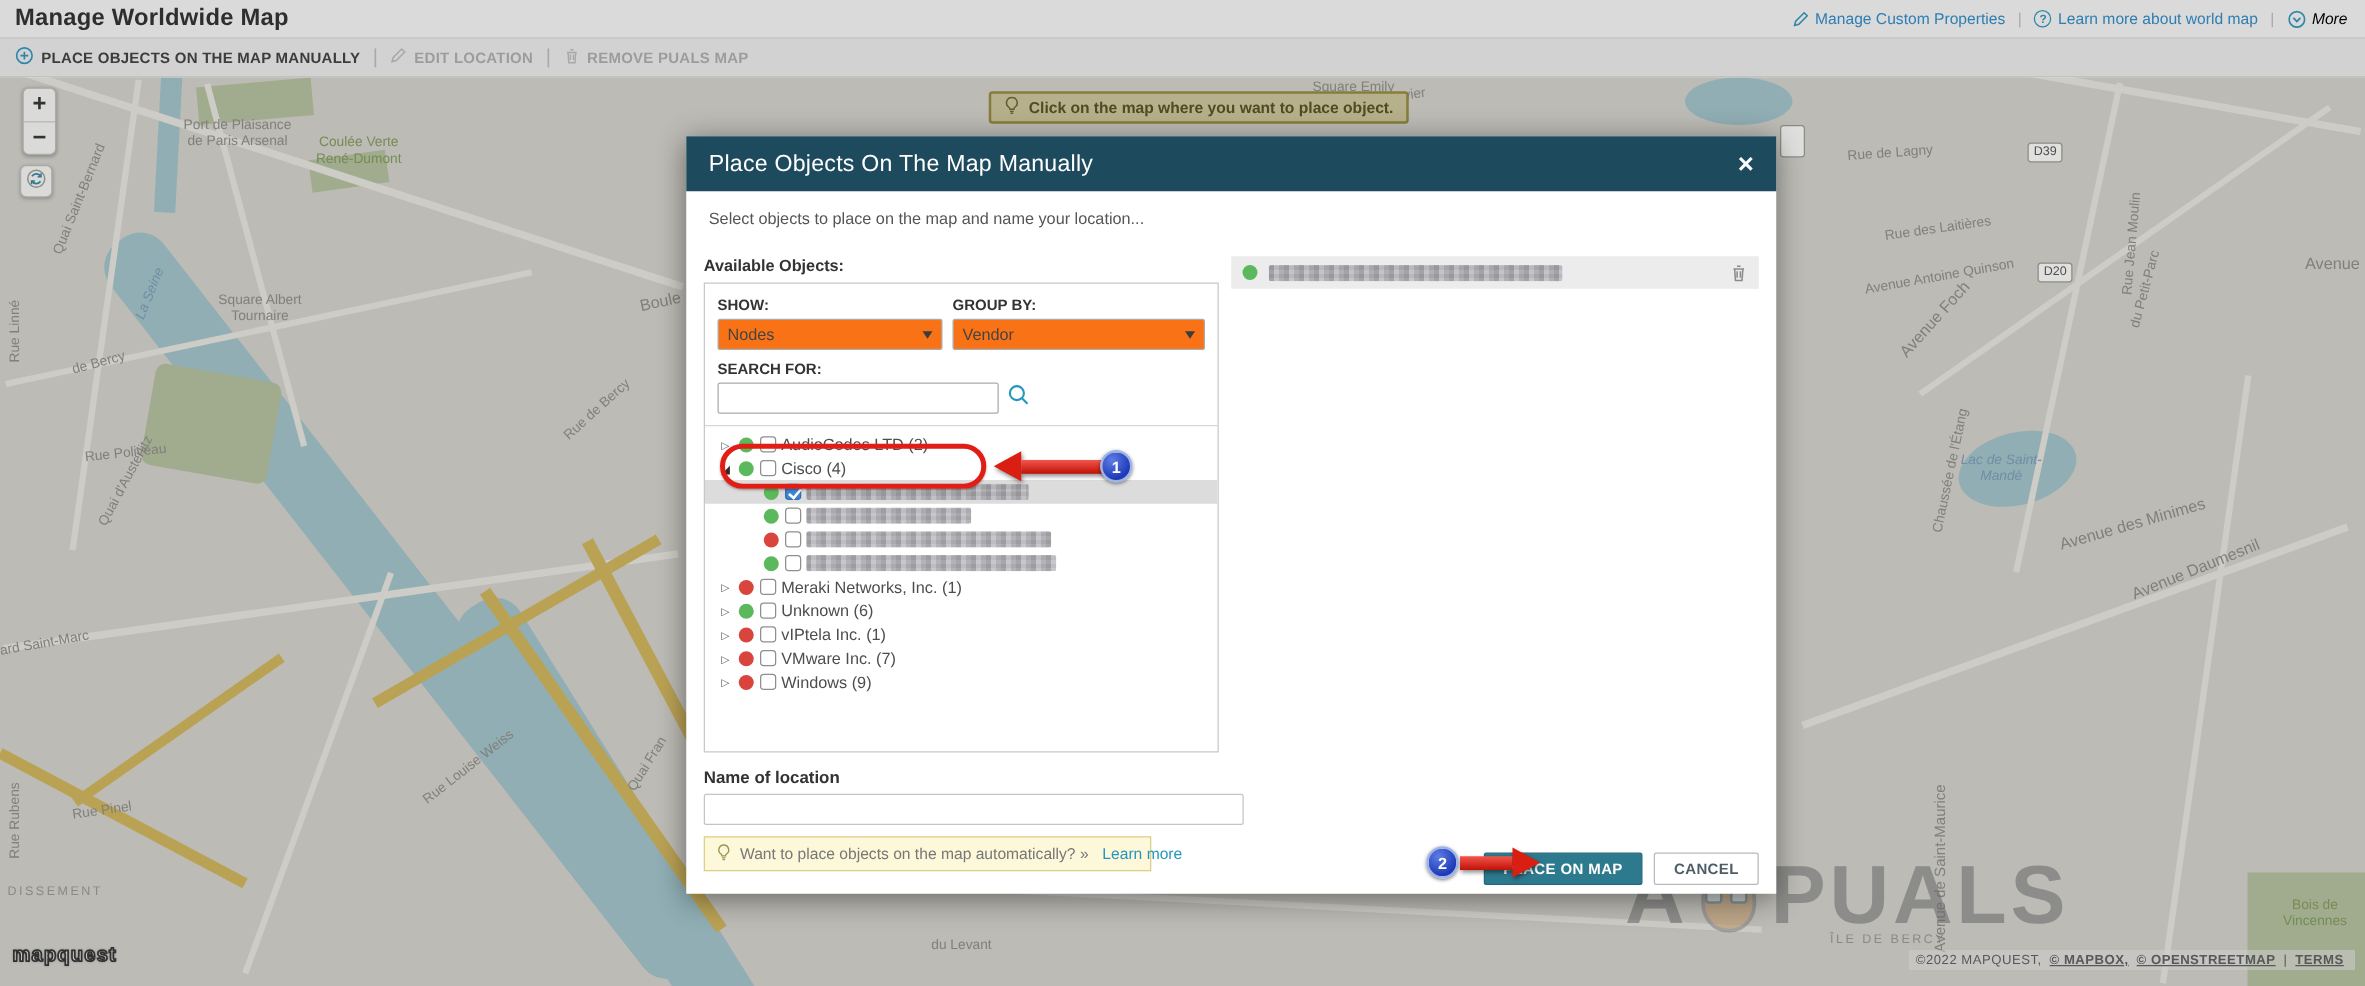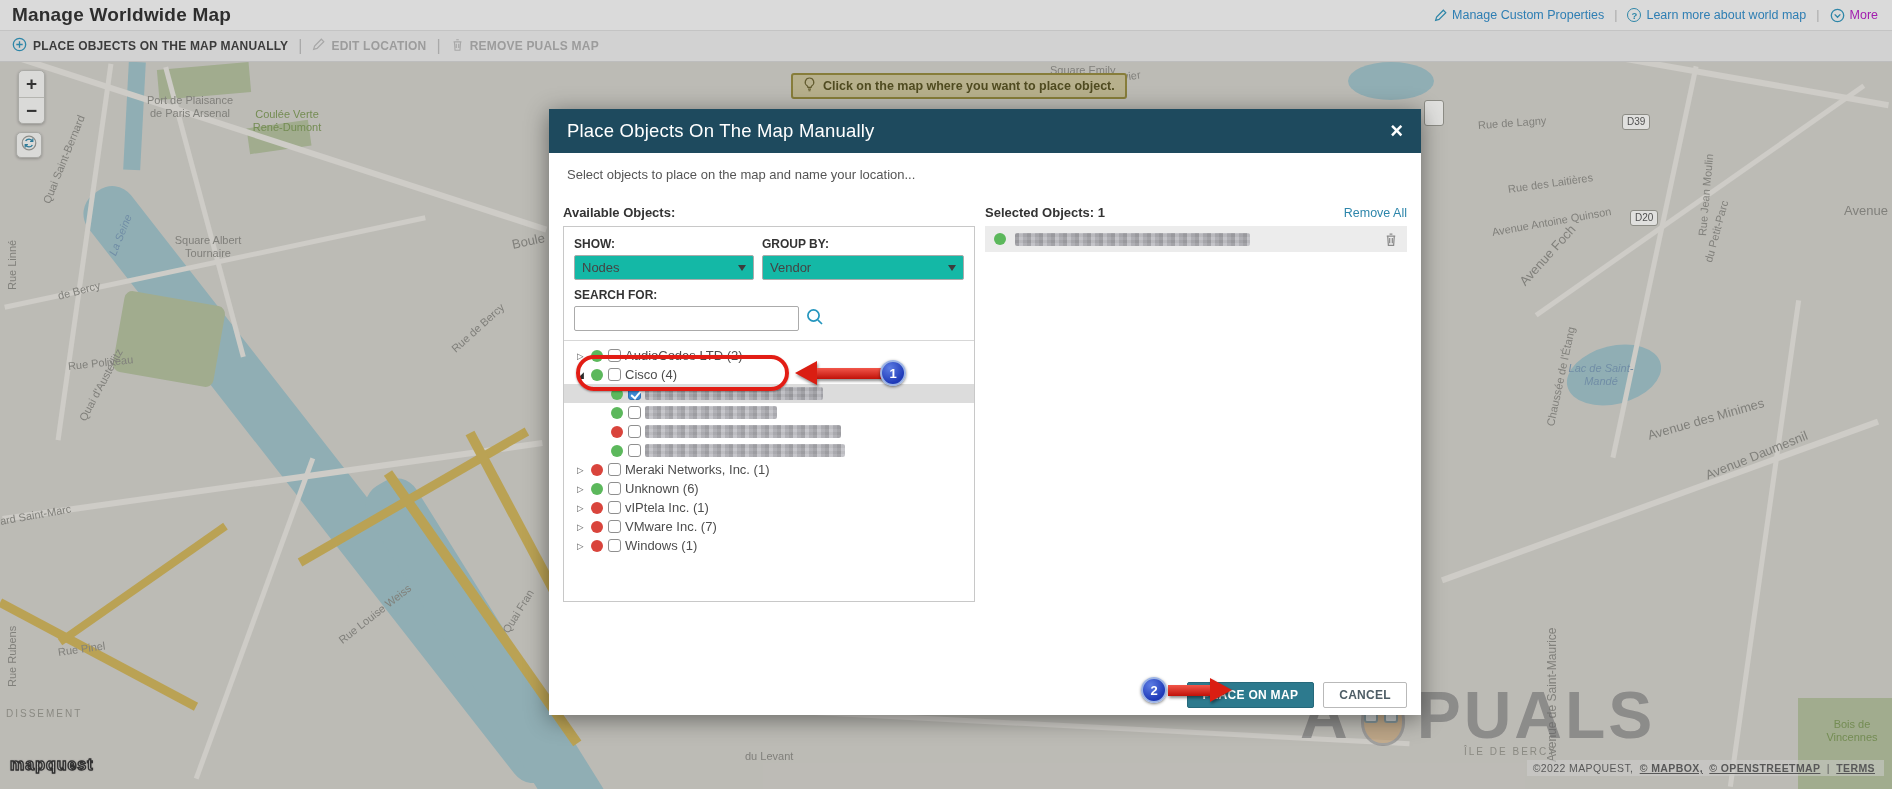--- a/index.html
+++ b/index.html
@@ -5,21 +5,21 @@
   * { margin:0; padding:0; box-sizing:border-box; }
   html,body { width:1892px; height:789px; overflow:hidden; font-family:"Liberation Sans", sans-serif; background:#cfcdc7;}
   .app { position:relative; width:1892px; height:789px; }
 
   
   .topbar { position:relative; height:30px; background:#dadada; display:flex; align-items:center; justify-content:space-between; padding:0 14px 0 12px; }
   .page-title { font-size:19px; font-weight:700; color:#2e2e2e; letter-spacing:.2px; }
   .topbar-right { display:flex; align-items:center; gap:10px; font-size:12.5px; }
   .toplink { color:#2e7eb3; text-decoration:none; display:flex; align-items:center; gap:5px; cursor:pointer; }
   .toplink svg { display:block; }
-  .toplink.more { color:#a21caf; }
+  .toplink.more { color:#000000;font-style:italic; }
   .sep-v { color:#a9a9a9; }
   .qicon { width:14px; height:14px; border:1.4px solid #2e86a8; border-radius:50%; color:#2e86a8; font-size:9.5px; font-weight:700; display:inline-flex; align-items:center; justify-content:center; }
 
   
   .toolbar { position:relative; height:32px; background:#d2d2d2; border-top:1px solid #c4c4c4; border-bottom:1px solid #bdbdbd; display:flex; align-items:center; gap:10px; padding:0 12px; }
   .tool { display:flex; align-items:center; gap:6px; font-size:12px; font-weight:700; letter-spacing:.2px; cursor:pointer; }
   .tool.active { color:#3c3c3c; }
   .tool.disabled { color:#9c9c9c; cursor:default; }
 
   
@@ -62,21 +62,21 @@
   .modal-title { color:#fff; font-size:18.5px; font-weight:400; letter-spacing:.2px; }
   .modal-close { color:#fff; font-size:22px; font-weight:700; line-height:1; cursor:pointer; }
   .intro { position:absolute; left:18px; top:58px; font-size:13px; color:#555; }
   .col-left { position:absolute; left:14px; top:96px; width:412px; }
   .col-right { position:absolute; left:436px; top:96px; right:14px; }
   .section-label { font-size:13px; font-weight:700; color:#333; margin-bottom:6px; }
   .panel { border:1px solid #c8c8c8; height:376px; display:flex; flex-direction:column; }
   .controls { padding:10px 10px 9px; }
   .ctl-row { display:flex; gap:8px; margin-bottom:8px; }
   .ctl label, .search-label { display:block; font-size:12px; font-weight:700; color:#333; margin-bottom:4px; }
-  .select { position:relative; height:25px; border:1px solid #ababab; border-radius:2px; background:#14b8a6; font-size:13px; color:#444; display:flex; align-items:center; padding:0 22px 0 7px; cursor:pointer; }
+  .select { position:relative; height:25px; border:1px solid #ababab; border-radius:2px; background:#f97316; font-size:13px; color:#444; display:flex; align-items:center; padding:0 22px 0 7px; cursor:pointer; }
   .select::after { content:""; position:absolute; right:7px; top:9px; border-left:4.5px solid transparent; border-right:4.5px solid transparent; border-top:6px solid #3c3c3c; }
   .ctl.show { width:180px; } .ctl.group { flex:1; }
   .search-row { display:flex; align-items:center; gap:6px; }
   .search-input { width:225px; height:25px; border:1px solid #ababab; border-radius:2px; font-size:13px; padding:0 6px; outline:none; color:#444; }
   .tree { border-top:1px solid #d7d7d7; flex:1; padding-top:5px; overflow:hidden; }
   .tree-row { display:flex; align-items:center; height:19px; padding-left:13px; font-size:13px; color:#4d4d4d; cursor:pointer; white-space:nowrap; }
   .tree-row.child { padding-left:47px; }
   .tree-row.selected { background:#dcdcdc; }
   .tw { width:14px; font-size:8.5px; color:#555; flex:0 0 14px; }
   .tw.exp { font-size:9px; color:#2b2b2b; }
@@ -371,45 +371,53 @@
               <div class="tree-row">
                 <span class="tw">▷</span>
                 <span class="dot red"></span>
                 <span class="cbx"></span>
                 <span>VMware Inc. (7)</span>
               </div>
               <div class="tree-row">
                 <span class="tw">▷</span>
                 <span class="dot red"></span>
                 <span class="cbx"></span>
-                <span>Windows (1)</span>
+                <span>Windows (9)</span>
               </div>
             </div>
         </div>
       </div>
 
       <div class="col-right">
-        <div class="sel-head">
-          <span class="sel-title">Selected Objects: 1</span>
-          <a class="remove-all">Remove All</a>
-        </div>
         <div id="selected-list">
             <div class="sel-row">
               <span class="dot green"></span>
               <span class="blur" style="width: 235px;"></span>
               <span class="spacer"></span>
               <span class="trash-btn">
                 <svg width="14" height="15" viewBox="0 0 14 16">
                   <path d="M2.5 4.5h9M5.5 2.2h3M3.5 4.5l.7 9.8h5.6l.7-9.8M5.6 6.5v5.5M8.4 6.5v5.5" fill="none" stroke="#8a8a8a" stroke-width="1.3"></path>
                 </svg>
               </span>
             </div>
           </div>
       </div>
 
+      <div class="loc">
+        <div class="loc-label">Name of location</div>
+        <input class="loc-input" value="" style="">
+        <div class="hint">
+          <span><svg width="12" height="14" viewBox="0 0 14 16">
+                <path d="M7 1a4.6 4.6 0 0 0-2.6 8.4c.5.4.9 1 .9 1.7h3.4c0-.7.4-1.3.9-1.7A4.6 4.6 0 0 0 7 1z" fill="none" stroke="#9a9455" stroke-width="1.3"></path>
+                <path d="M5.4 13h3.2M5.9 14.7h2.2" stroke="#9a9455" stroke-width="1.2"></path>
+              </svg></span>
+          <span>Want to place objects on the map automatically? »</span>
+          <a>Learn more</a>
+        </div>
+      </div>
 
       <div class="actions">
         <button class="btn primary">PLACE ON MAP</button>
         <button class="btn secondary">CANCEL</button>
       </div>
     </div>
 
     <div class="ann ann-oval"></div>
     <div class="ann ann-arrow" style="left:795px; top:299px;">
       <div class="head-l"></div>

